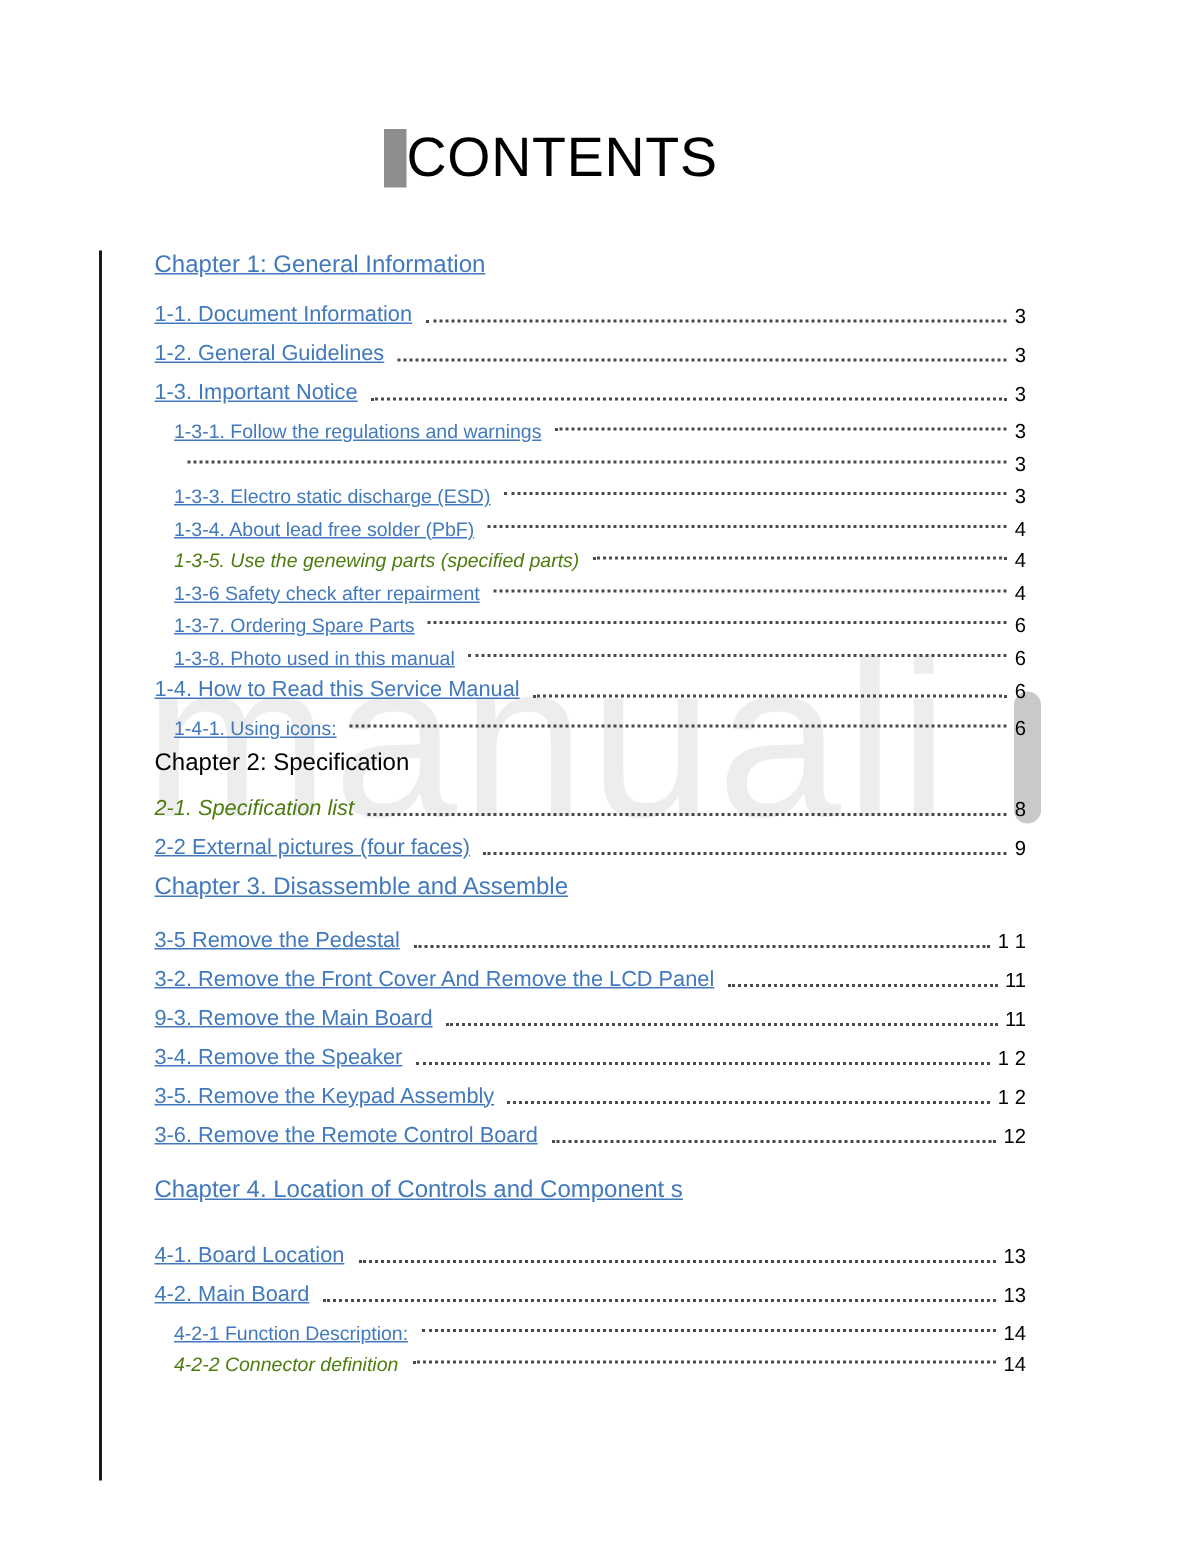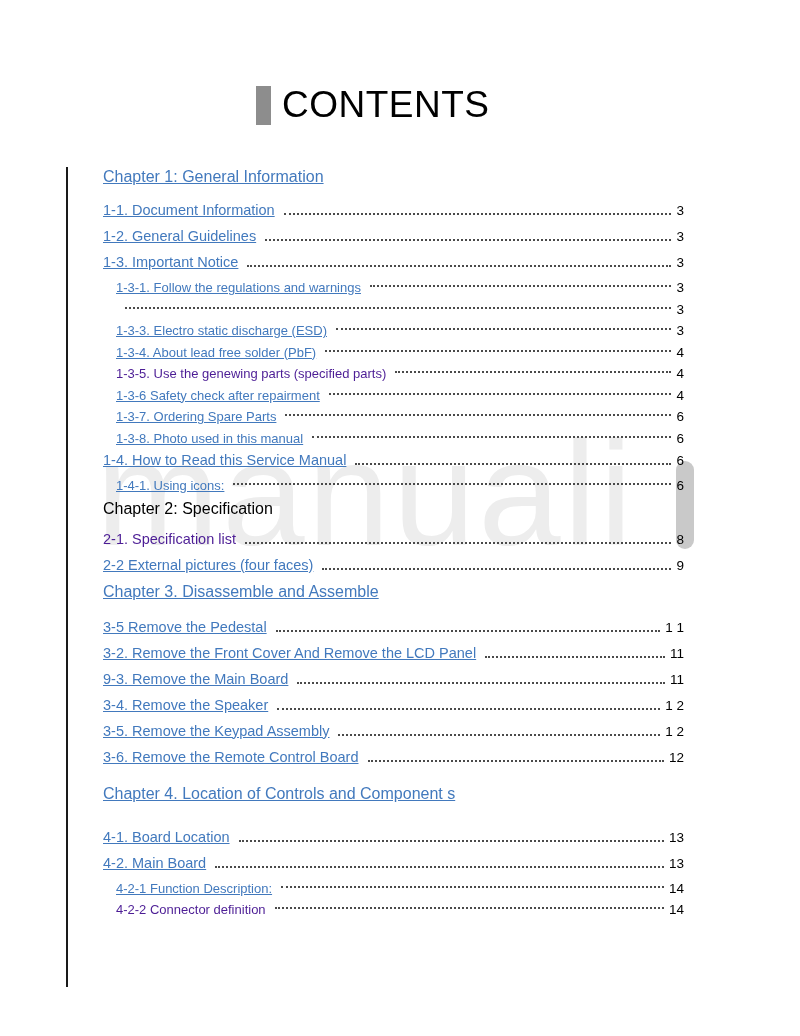--- a/index.html
+++ b/index.html
@@ -20,21 +20,21 @@
     position: absolute; left: 676px; top: 461px;
     width: 18px; height: 88px;
     background: #c9c9c9; border-radius: 9px; z-index: 0;
   }
   .left-rule {
     position: absolute; left: 66px; top: 167px;
     width: 2px; height: 820px; background: #1a1a1a; z-index: 1;
   }
   .title-wrap {
     position: absolute; top: 84px; left: 256px;
-    display: flex; align-items: center; gap: 11px; z-index: 2;
+    display: flex; align-items: center; z-index: 2;
   }
   .title-bar { width: 15px; height: 39px; background: var(--tbar, #8d8d8d); }
   h1.title {
     margin: 0; font-size: 37px; font-weight: normal;
     letter-spacing: 0.5px; color: #000;
   }
   .toc { position: absolute; left: 103px; right: 116px; top: 168px; z-index: 2; }
   .chapter {
     display: block; font-size: 16px; margin: 0 0 16px 0;
     color: var(--link, #4279bd); text-decoration: underline; cursor: pointer;
@@ -43,21 +43,21 @@
   .ch2 { margin-top: 2px; margin-bottom: 13px; }
   .ch3 { margin-top: 8px; margin-bottom: 18px; }
   .ch4 { margin-top: 20px; margin-bottom: 26px; }
   .row { display: flex; align-items: flex-end; }
   .l1 { font-size: 14.5px; margin-bottom: 10px; }
   .l2 { font-size: 13px; margin-left: 13px; margin-bottom: 6.5px; align-items: center; }
   .lbl {
     color: var(--link, #4279bd); text-decoration: underline;
     cursor: pointer; white-space: nowrap;
   }
-  .lbl.plain { color: #4c1d95; text-decoration: none; cursor: default; }
+  .lbl.plain { color: #4d7c0f; text-decoration: none; cursor: default; font-style: italic; }
   .leader {
     flex: 1; border-bottom: 2px dotted #4a4a4a;
     margin: 0 5px 3px 9px; min-width: 20px;
   }
   .pg { font-size: 13.5px; color: #000; white-space: pre; }
 </style>
 </head>
 <body>
 
 <div class="watermark">manuali</div>

